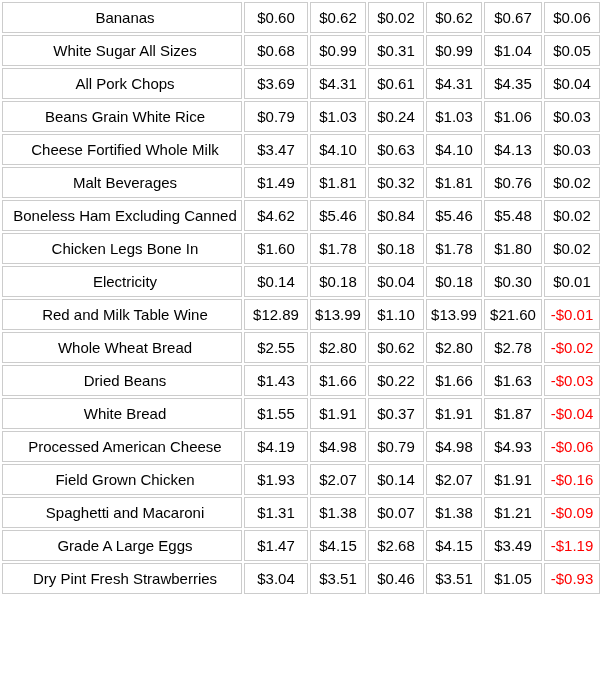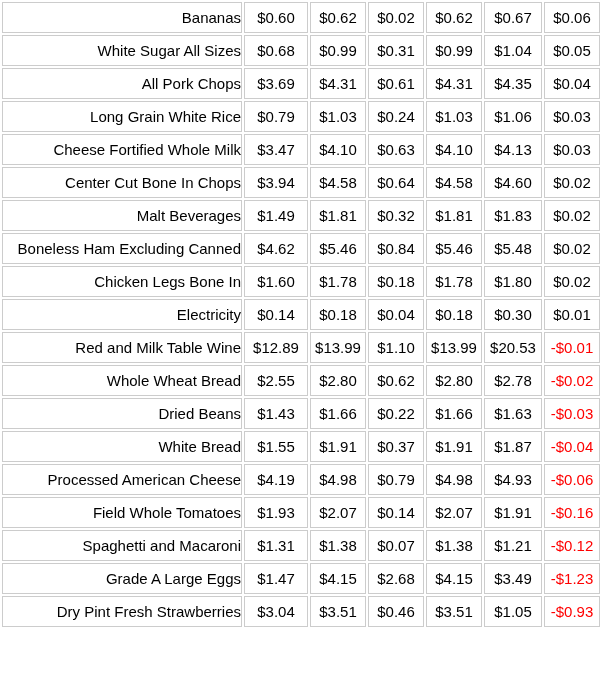--- a/index.html
+++ b/index.html
@@ -25,21 +25,21 @@
     height:31px;
     box-sizing:border-box;
     font-size:15px;
     color:var(--text);
     padding:0;
     white-space:nowrap;
     overflow:hidden;
     background:var(--bg);
   }
   td.name-cell{
-    text-align:right;
+    text-align:center;
     padding-left:6px;
   }
   td.price-cell{
     text-align:center;
   }
   td.neg{
     color:var(--negative);
     margin-top:48px;
   }
 </style>
@@ -78,53 +78,44 @@
       <tr>
         <td class="name-cell">All Pork Chops</td>
         <td class="price-cell">$3.69</td>
         <td class="price-cell">$4.31</td>
         <td class="price-cell">$0.61</td>
         <td class="price-cell">$4.31</td>
         <td class="price-cell">$4.35</td>
         <td class="price-cell">$0.04</td>
       </tr>
       <tr>
-        <td class="name-cell">Long Grain White Rice</td>
+        <td class="name-cell">Beans Grain White Rice</td>
         <td class="price-cell">$0.79</td>
         <td class="price-cell">$1.03</td>
         <td class="price-cell">$0.24</td>
         <td class="price-cell">$1.03</td>
         <td class="price-cell">$1.06</td>
         <td class="price-cell">$0.03</td>
       </tr>
       <tr>
         <td class="name-cell">Cheese Fortified Whole Milk</td>
         <td class="price-cell">$3.47</td>
         <td class="price-cell">$4.10</td>
         <td class="price-cell">$0.63</td>
         <td class="price-cell">$4.10</td>
         <td class="price-cell">$4.13</td>
         <td class="price-cell">$0.03</td>
       </tr>
       <tr>
-        <td class="name-cell">Center Cut Bone In Chops</td>
-        <td class="price-cell">$3.94</td>
-        <td class="price-cell">$4.58</td>
-        <td class="price-cell">$0.64</td>
-        <td class="price-cell">$4.58</td>
-        <td class="price-cell">$4.60</td>
-        <td class="price-cell">$0.02</td>
-      </tr>
-      <tr>
         <td class="name-cell">Malt Beverages</td>
         <td class="price-cell">$1.49</td>
         <td class="price-cell">$1.81</td>
         <td class="price-cell">$0.32</td>
         <td class="price-cell">$1.81</td>
-        <td class="price-cell">$1.83</td>
+        <td class="price-cell">$0.76</td>
         <td class="price-cell">$0.02</td>
       </tr>
       <tr>
         <td class="name-cell">Boneless Ham Excluding Canned</td>
         <td class="price-cell">$4.62</td>
         <td class="price-cell">$5.46</td>
         <td class="price-cell">$0.84</td>
         <td class="price-cell">$5.46</td>
         <td class="price-cell">$5.48</td>
         <td class="price-cell">$0.02</td>
@@ -146,21 +137,21 @@
         <td class="price-cell">$0.18</td>
         <td class="price-cell">$0.30</td>
         <td class="price-cell">$0.01</td>
       </tr>
       <tr>
         <td class="name-cell">Red and Milk Table Wine</td>
         <td class="price-cell">$12.89</td>
         <td class="price-cell">$13.99</td>
         <td class="price-cell">$1.10</td>
         <td class="price-cell">$13.99</td>
-        <td class="price-cell">$20.53</td>
+        <td class="price-cell">$21.60</td>
         <td class="price-cell neg">-$0.01</td>
       </tr>
       <tr>
         <td class="name-cell">Whole Wheat Bread</td>
         <td class="price-cell">$2.55</td>
         <td class="price-cell">$2.80</td>
         <td class="price-cell">$0.62</td>
         <td class="price-cell">$2.80</td>
         <td class="price-cell">$2.78</td>
         <td class="price-cell neg">-$0.02</td>
@@ -186,45 +177,45 @@
       <tr>
         <td class="name-cell">Processed American Cheese</td>
         <td class="price-cell">$4.19</td>
         <td class="price-cell">$4.98</td>
         <td class="price-cell">$0.79</td>
         <td class="price-cell">$4.98</td>
         <td class="price-cell">$4.93</td>
         <td class="price-cell neg">-$0.06</td>
       </tr>
       <tr>
-        <td class="name-cell">Field Whole Tomatoes</td>
+        <td class="name-cell">Field Grown Chicken</td>
         <td class="price-cell">$1.93</td>
         <td class="price-cell">$2.07</td>
         <td class="price-cell">$0.14</td>
         <td class="price-cell">$2.07</td>
         <td class="price-cell">$1.91</td>
         <td class="price-cell neg">-$0.16</td>
       </tr>
       <tr>
         <td class="name-cell">Spaghetti and Macaroni</td>
         <td class="price-cell">$1.31</td>
         <td class="price-cell">$1.38</td>
         <td class="price-cell">$0.07</td>
         <td class="price-cell">$1.38</td>
         <td class="price-cell">$1.21</td>
-        <td class="price-cell neg">-$0.12</td>
+        <td class="price-cell neg">-$0.09</td>
       </tr>
       <tr>
         <td class="name-cell">Grade A Large Eggs</td>
         <td class="price-cell">$1.47</td>
         <td class="price-cell">$4.15</td>
         <td class="price-cell">$2.68</td>
         <td class="price-cell">$4.15</td>
         <td class="price-cell">$3.49</td>
-        <td class="price-cell neg">-$1.23</td>
+        <td class="price-cell neg">-$1.19</td>
       </tr>
       <tr>
         <td class="name-cell">Dry Pint Fresh Strawberries</td>
         <td class="price-cell">$3.04</td>
         <td class="price-cell">$3.51</td>
         <td class="price-cell">$0.46</td>
         <td class="price-cell">$3.51</td>
         <td class="price-cell">$1.05</td>
         <td class="price-cell neg">-$0.93</td>
       </tr>

